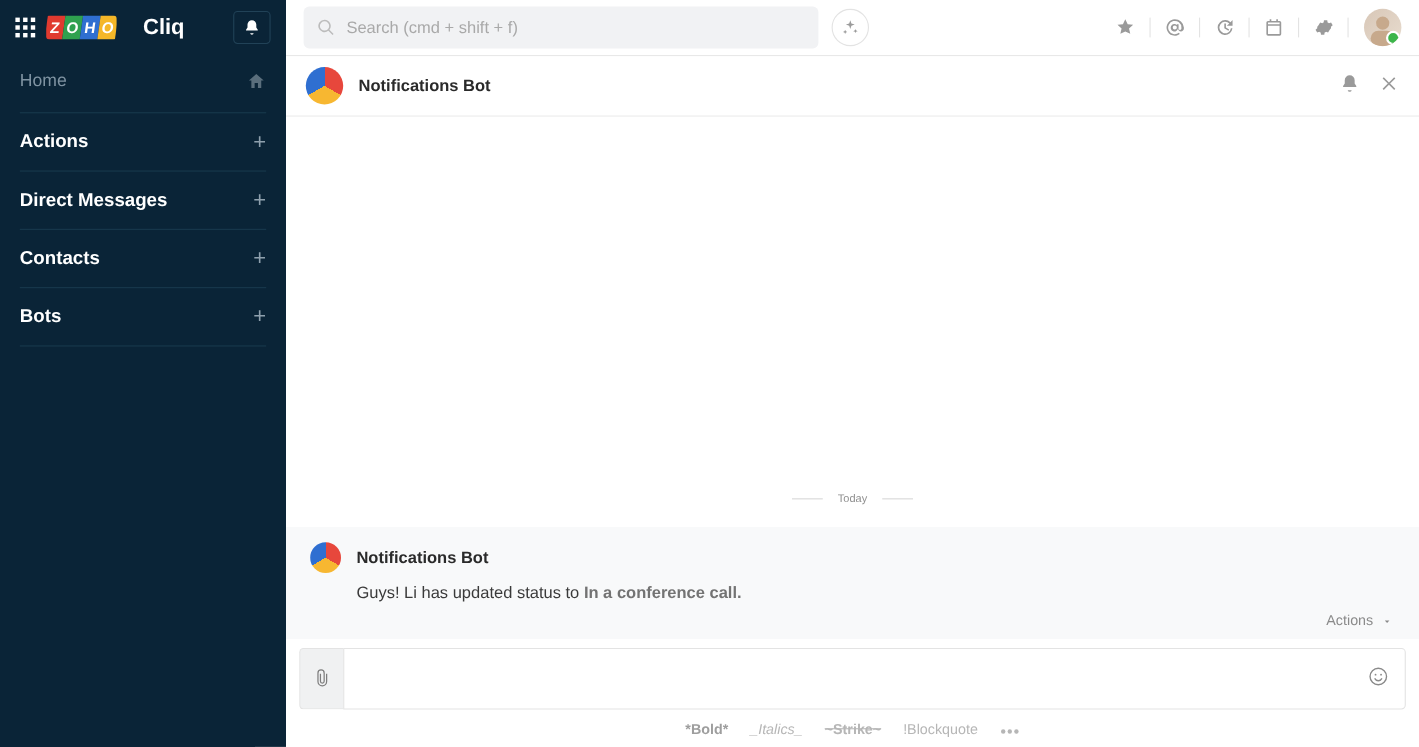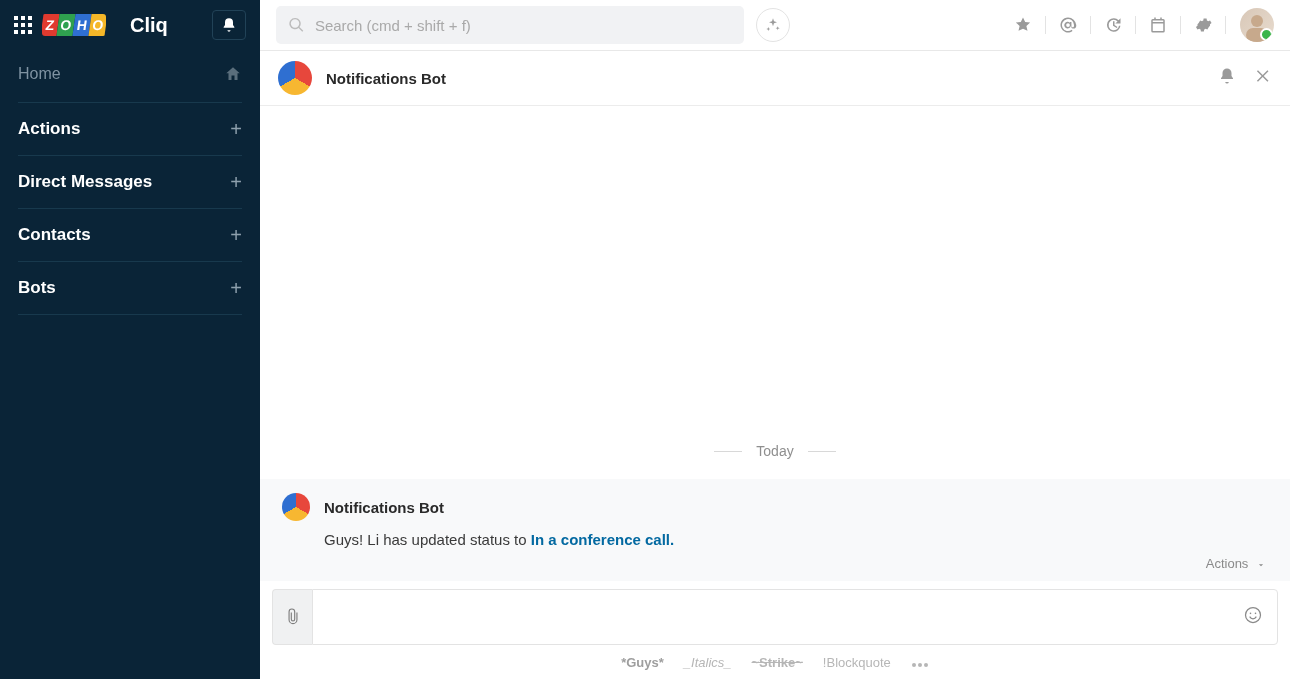--- a/index.html
+++ b/index.html
@@ -58,28 +58,28 @@
   .ch-sub { font-size:12.5px; color:#8a8a8a; display:flex; align-items:center; gap:6px; }
   .ch-sub svg { width:13px; height:13px; fill:#3bb54a; }
   .ch-actions { margin-left:auto; display:flex; gap:18px; }
   .ch-actions .hic { cursor:pointer; }
   .ch-actions svg { width:18px; height:18px; fill:#9a9a9a; }
 
   
   #messages { flex:1; overflow:auto; display:flex; flex-direction:column; justify-content:flex-end; }
   .date-div { display:flex; align-items:center; justify-content:center; gap:14px; margin:20px 0; }
   .date-div .line { width:28px; height:1px; background:#d8d8d8; }
-  .date-div .lbl { color:#8f8f8f; font-size:14px; }
+  .date-div .lbl { color:#8f8f8f; font-size:10px; }
 
   .msg { background:#f8f9fa; padding:14px 22px 10px 22px; }
   .msg-head { display:flex; align-items:center; gap:14px; }
   .msg-avatar { width:28px; height:28px; border-radius:50%; background:conic-gradient(#e7473c 0 120deg,#f7b731 120deg 240deg,#2f6fd1 240deg 360deg); }
   .msg-sender { font-size:15px; font-weight:700; color:#2a2a2a; }
   .msg-body { margin-left:42px; margin-top:10px; font-size:15px; color:#3a3a3a; }
-  .msg-body .accent { font-weight:700; color:#0369a1; }
+  .msg-body .accent { font-weight:700; color:#737373; }
   .msg-actions { text-align:right; margin-top:8px; font-size:13px; color:#8a8a8a; cursor:pointer; padding-right:2px; }
   .msg-actions svg { width:10px; height:10px; fill:#8a8a8a; margin-left:4px; vertical-align:middle; }
 
   
   #composer-row { padding:8px 12px 0 12px; display:flex; gap:0; }
   .attach { width:40px; height:56px; background:#f0f1f2; border:1px solid #e3e3e3; border-right:none; border-radius:4px 0 0 4px; display:flex; align-items:center; justify-content:center; cursor:pointer; }
   .attach svg { width:18px; height:18px; fill:#7d7d7d; }
   .compose-box { flex:1; height:56px; border:1px solid #e3e3e3; border-radius:0 4px 4px 0; display:flex; align-items:center; padding:0 14px; }
   .compose-input { flex:1; border:none; outline:none; font-size:15px; }
   .emoji-btn { cursor:pointer; }
@@ -277,21 +277,21 @@
               <circle cx="12" cy="12" r="9"></circle>
               <circle cx="9" cy="10" r="1" fill="#8a8a8a" stroke="none"></circle>
               <circle cx="15" cy="10" r="1" fill="#8a8a8a" stroke="none"></circle>
               <path d="M8 14c1 1.8 2.5 2.6 4 2.6s3-.8 4-2.6"></path>
             </svg>
         </span>
       </div>
     </div>
 
     <div id="format-hints">
-      <span class="b">*Guys*</span>
+      <span class="b">*Bold*</span>
       <span class="i">_Italics_</span>
       <span class="s">~Strike~</span>
       <span>!Blockquote</span>
       <span class="dots"><span></span><span></span><span></span></span>
     </div>
 
   </div>
 </div>
 
 </body></html>

